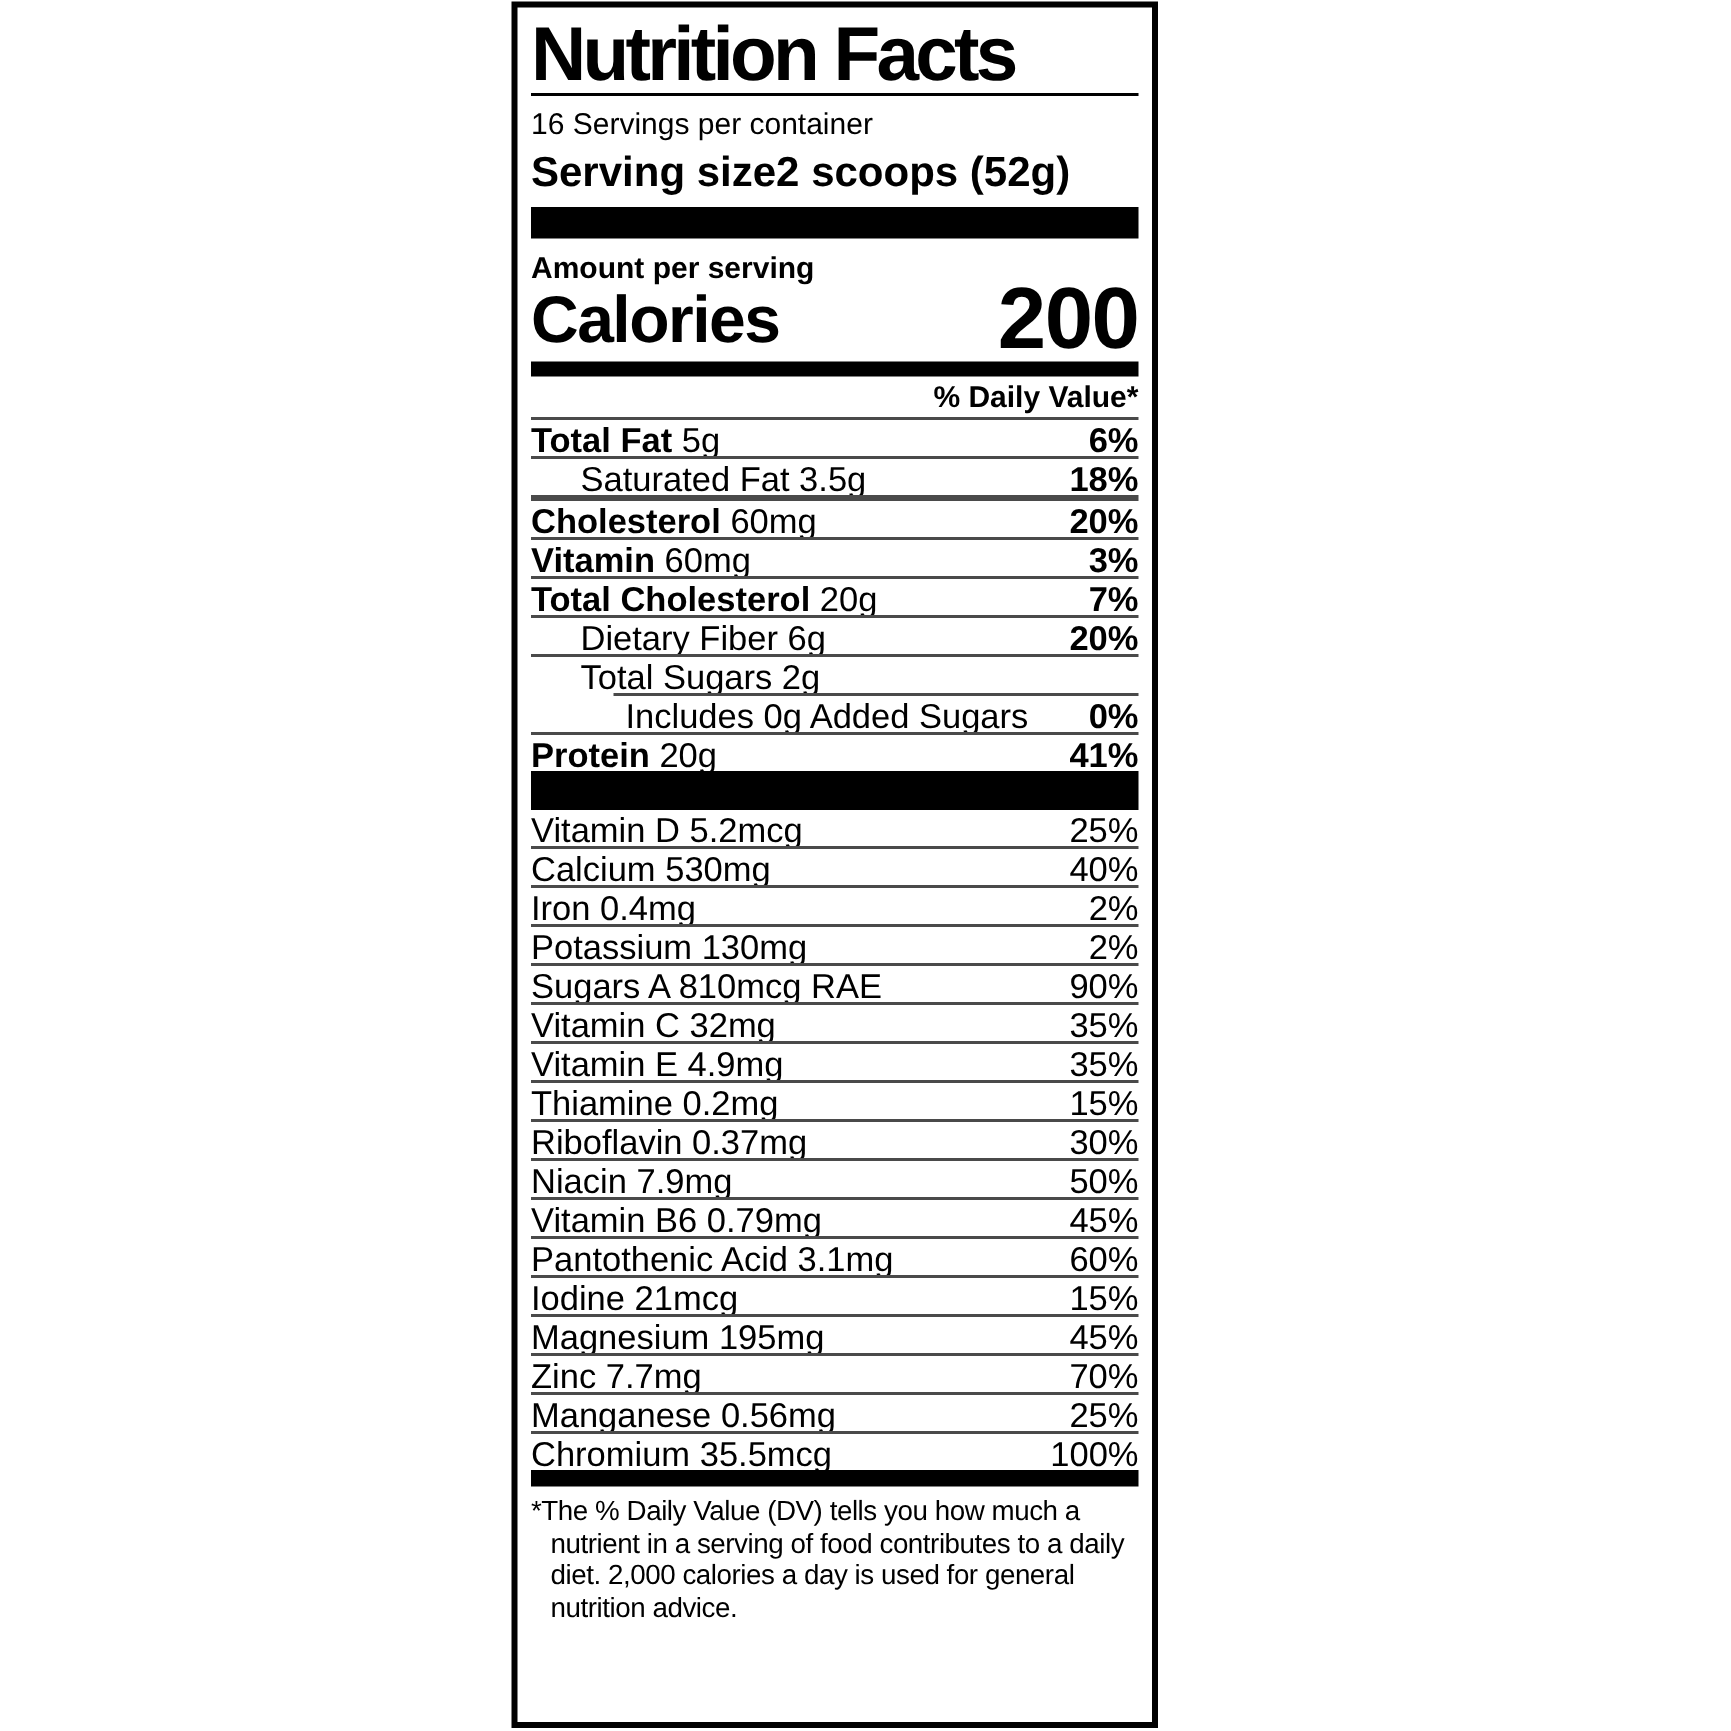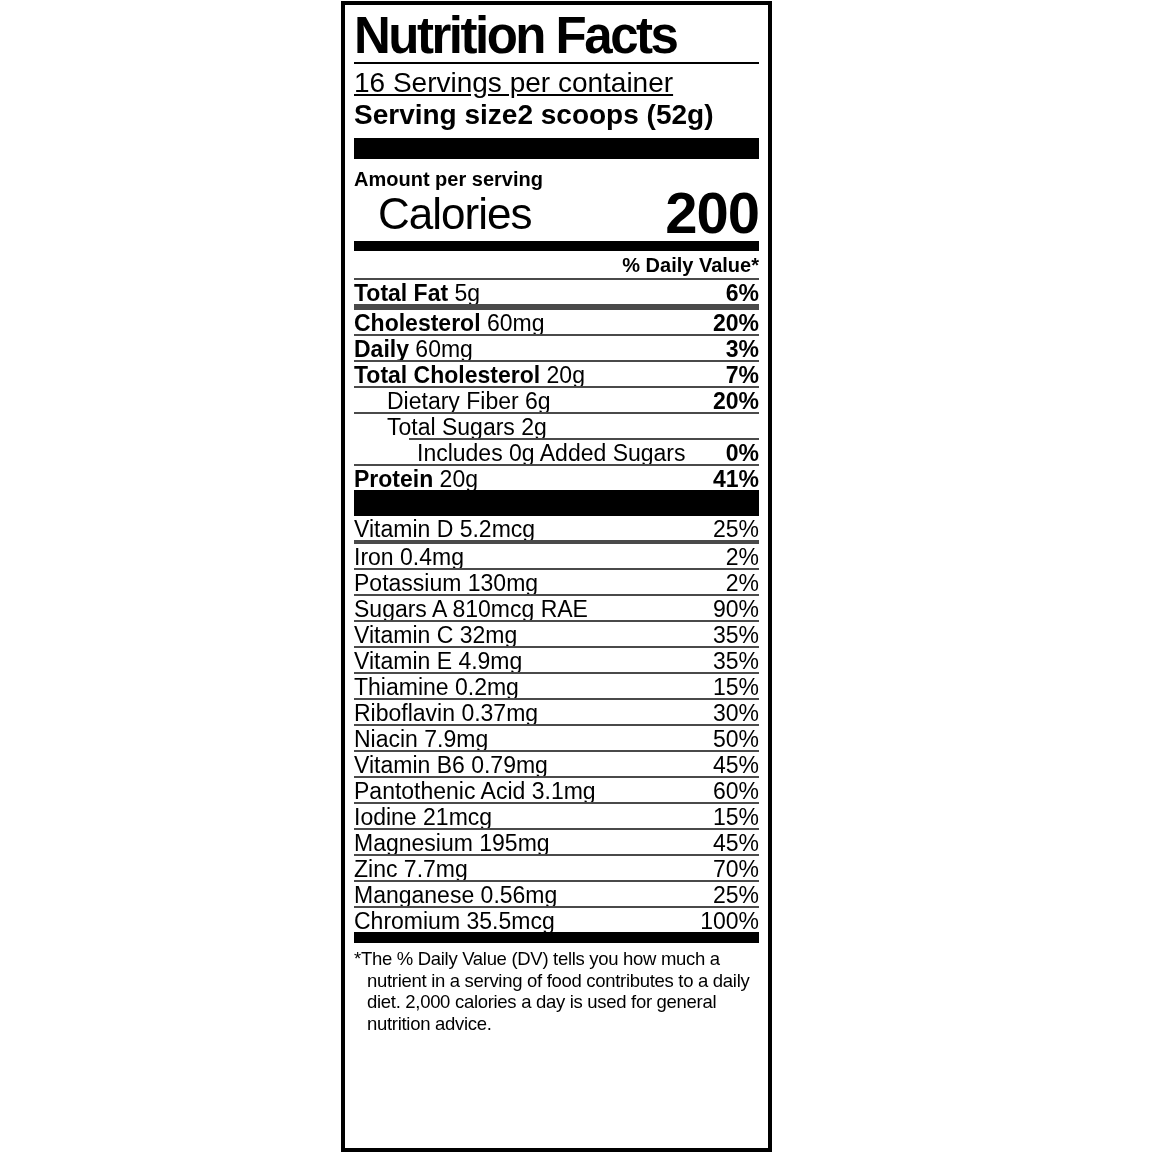--- a/index.html
+++ b/index.html
@@ -13,30 +13,30 @@
     border:4px solid #000;box-sizing:border-box;background:#fff;
     padding:5px 9px 4px 9px;display:flex;flex-direction:column;overflow:hidden;
   }
   .nf-title{
     font-size:51px;font-weight:bold;letter-spacing:-2.5px;line-height:52px;
     white-space:nowrap;display:flex;justify-content:space-between;
   }
   .rule{height:2px;background:#4a4a4a;flex:none;}
   .rule.dark{background:#000;}
   .rule.rind{margin-left:55px;}
-  .servings{font-size:28px;line-height:32px;margin-top:3px;text-decoration:underline;}
+  .servings{font-size:20px;line-height:32px;margin-top:3px;}
   .serving-size{display:flex;font-weight:bold;font-size:28px;line-height:32px;}
   .bar{background:#000;flex:none;}
   .bar1{height:21px;margin-top:7px;}
   .bar2{height:10px;margin-top:5px;}
   .bar3{height:26px;}
   .bar4{height:11px;}
   .aps{font-size:20px;font-weight:bold;line-height:22px;margin-top:9px;}
   .cal-row{display:flex;justify-content:space-between;align-items:flex-end;margin-top:0;}
-  .cal-label{font-size:44px;font-weight:normal;line-height:44px;letter-spacing:-1px;margin-left:24px;}
+  .cal-label{font-size:44px;font-weight:bold;line-height:44px;letter-spacing:-1px;}
   .cal-value{font-size:58px;font-weight:bold;line-height:46px;letter-spacing:-1px;}
   .dv-header{font-size:20px;font-weight:bold;text-align:right;line-height:20px;padding:4px 0 3px;}
   .row{display:flex;justify-content:space-between;font-size:23px;height:24px;line-height:27px;flex:none;white-space:nowrap;}
   .row .nm{overflow:hidden;}
   .row.ind1{padding-left:33px;}
   .row.ind2{padding-left:63px;}
   .b{font-weight:bold;}
   .i{font-style:italic;}
   #main-rows .dv{font-weight:bold;}
   .footnote{font-size:18.5px;line-height:21.5px;letter-spacing:-0.3px;padding:5px 0 0 13px;text-indent:-13px;}
@@ -71,29 +71,33 @@
 
   <div class="dv-header">% Daily Value*</div>
   <div class="rule"></div>
 
   <div id="main-rows">
       <div class="row">
         <span class="nm"><span class="b">Total Fat</span><span> 5g</span></span>
         <span class="dv">6%</span>
       </div>
       <div class="rule"></div>
+      <div class="row ind1">
+        <span class="nm"><span>Saturated Fat 3.5g</span></span>
+        <span class="dv">18%</span>
+      </div>
       <div class="rule"></div>
       <div class="rule"></div>
       <div class="row">
         <span class="nm"><span class="b">Cholesterol</span><span> 60mg</span></span>
         <span class="dv">20%</span>
       </div>
       <div class="rule"></div>
       <div class="row">
-        <span class="nm"><span class="b">Daily</span><span> 60mg</span></span>
+        <span class="nm"><span class="b">Vitamin</span><span> 60mg</span></span>
         <span class="dv">3%</span>
       </div>
       <div class="rule"></div>
       <div class="row">
         <span class="nm"><span class="b">Total Cholesterol</span><span> 20g</span></span>
         <span class="dv">7%</span>
       </div>
       <div class="rule"></div>
       <div class="row ind1">
         <span class="nm"><span>Dietary Fiber 6g</span></span>
@@ -117,20 +121,24 @@
     </div>
 
   <div class="bar bar3"></div>
 
   <div id="micro-rows">
       <div class="row">
         <span class="nm"><span>Vitamin D 5.2mcg</span></span>
         <span class="dv">25%</span>
       </div>
       <div class="rule"></div>
+      <div class="row">
+        <span class="nm"><span>Calcium 530mg</span></span>
+        <span class="dv">40%</span>
+      </div>
       <div class="rule"></div>
       <div class="row">
         <span class="nm"><span>Iron 0.4mg</span></span>
         <span class="dv">2%</span>
       </div>
       <div class="rule"></div>
       <div class="row">
         <span class="nm"><span>Potassium 130mg</span></span>
         <span class="dv">2%</span>
       </div>

